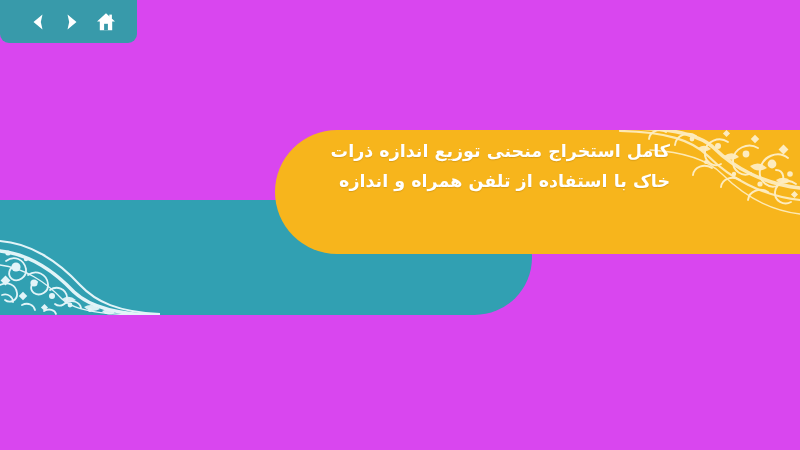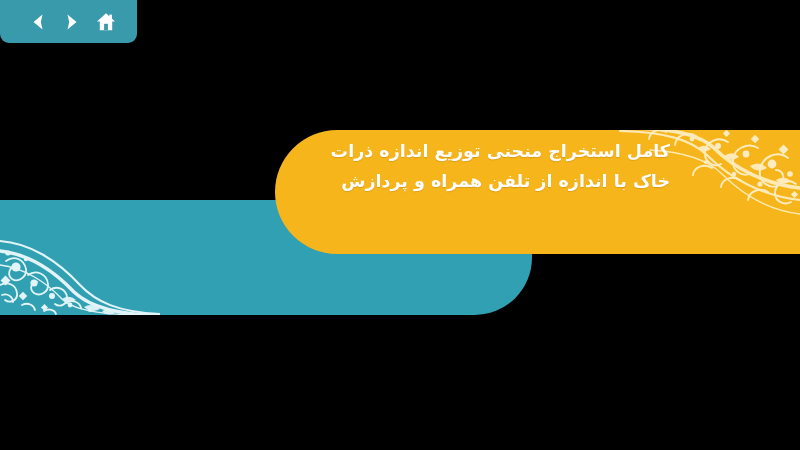--- a/index.html
+++ b/index.html
@@ -5,21 +5,21 @@
   html, body {
     margin: 0;
     padding: 0;
     background: #3f3f3f;
   }
   #screen {
     position: relative;
     width: 800px;
     height: 450px;
     overflow: hidden;
-    background: #000000;
+    background: #d946ef;
     font-family: "DejaVu Sans", sans-serif;
     user-select: none;
   }
 
   
   .navbar {
     position: absolute;
     top: 0;
     left: 0;
     width: 137px;
@@ -214,16 +214,16 @@
           <path d="M124 26 q8 -6 15 1 q-9 6 -15 -1 Z"></path>
           <path d="M98 18 q7 -5 13 1 q-8 5 -13 -1 Z"></path>
           <path d="M176 50 q8 -5 15 1 q-9 6 -15 -1 Z"></path>
         </g>
       </svg>
     </span>
   </div>
 
   <div class="title-block">
     <span class="title-line">کامل استخراج منحنی توزیع اندازه ذرات</span>
-    <span class="title-line">خاک با اندازه از تلفن همراه و پردازش</span>
+    <span class="title-line">خاک با استفاده از تلفن همراه و اندازه</span>
   </div>
 
 </div>
 
 </body></html>

